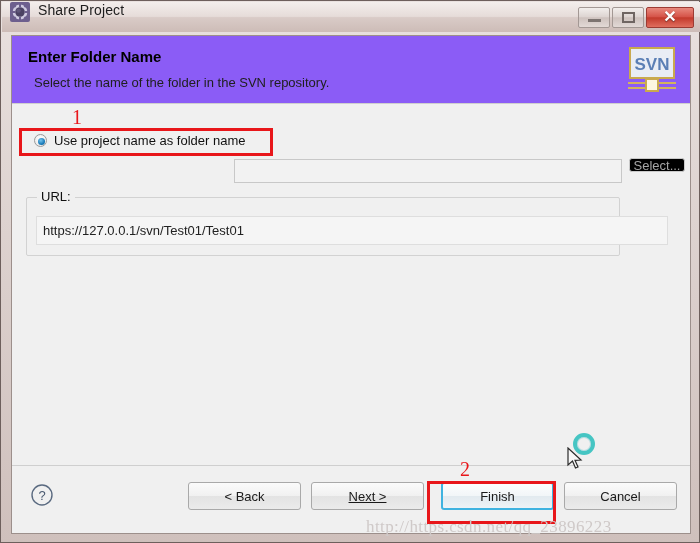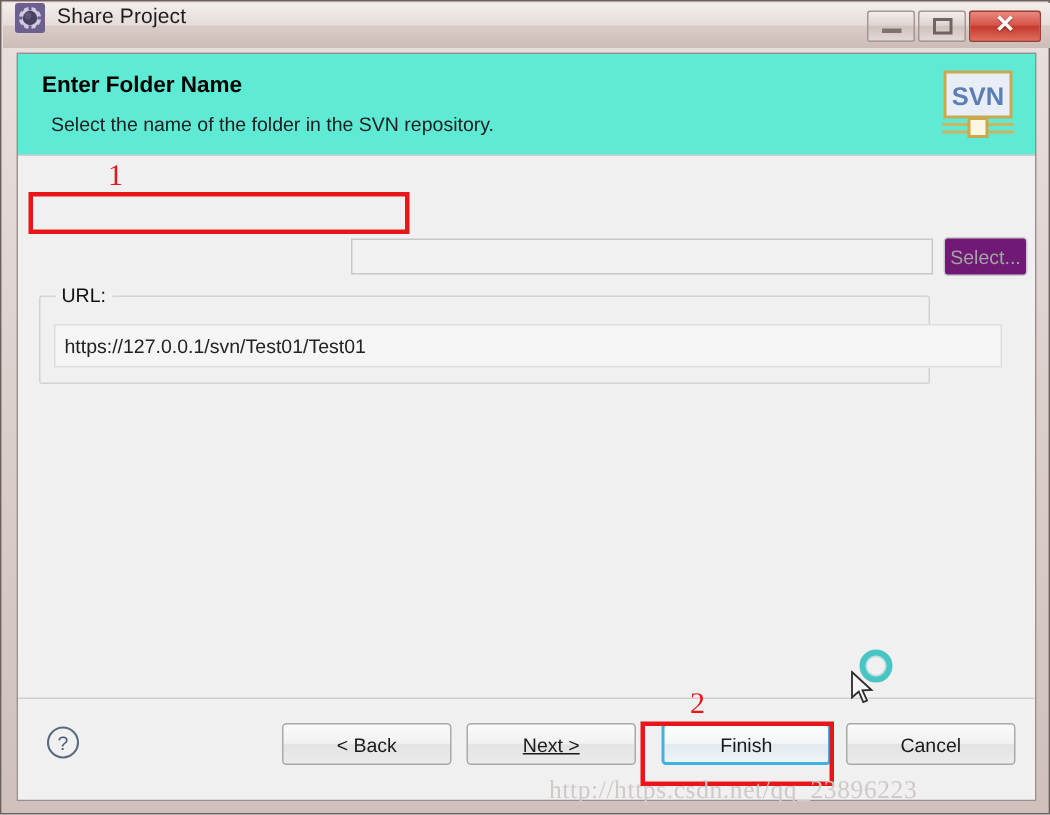--- a/index.html
+++ b/index.html
@@ -85,21 +85,21 @@
     width: 680px; height: 499px;
     background: #f0f0f0;
     border: 1px solid #9c8f8b;
   }
 
   
   #dialog-header {
     position: absolute;
     left: 0; top: 0;
     width: 678px; height: 68px;
-    background: #5eead4;
+    background: #8b5cf6;
     border-bottom: 1px solid #cfcfcf;
   }
   #header-title {
     position: absolute;
     left: 16px; top: 12px;
     font-size: 15px; font-weight: bold;
     color: #000000;
   }
   #header-desc {
     position: absolute;
@@ -157,24 +157,24 @@
     background: #f2f2f2;
     border: 1px solid #c8c8c8;
     font-size: 13px;
     color: #888888;
     padding: 2px 5px;
     outline: none;
   }
   #select-button {
     position: absolute;
     left: 617px; top: 53px;
-    width: 56px; height: 26px;
+    width: 56px; height: 14px;
     border: 1px solid #cacaca;
     border-radius: 3px;
-    background: #701a75;
+    background: #000000;
     color: #a5a5a5;
     font-size: 13px;
     font-family: "Liberation Sans", sans-serif;
     display: flex; align-items: center; justify-content: center;
   }
 
   
   #url-group {
     position: absolute;
     left: 14px; top: 92px;
@@ -338,20 +338,24 @@
           <text x="28" y="28" font-family="Liberation Sans, sans-serif" font-size="17" font-weight="bold" fill="#5b7fb5" text-anchor="middle">SVN</text>
           <line x1="4" y1="41" x2="52" y2="41" stroke="#d2b35c" stroke-width="2"></line>
           <line x1="4" y1="46" x2="52" y2="46" stroke="#d2b35c" stroke-width="2"></line>
           <rect x="22" y="37" width="12" height="12" fill="#fdf6e0" stroke="#c9a94f" stroke-width="2"></rect>
         </svg>
       </div>
     </div>
 
     <div id="body-area">
 
+      <div class="radio-row" id="row-project">
+        <span class="radio checked"></span>
+        <span class="radio-label">Use project name as folder name</span>
+      </div>
 
 
       <input id="folder-input" type="text" disabled="" placeholder="" style="">
 
       <div id="select-button">Select...</div>
 
       <div id="url-group">
         <span id="url-legend">URL:</span>
         <input id="url-value" type="text" readonly="" value="https://127.0.0.1/svn/Test01/Test01" style="">
       </div>

